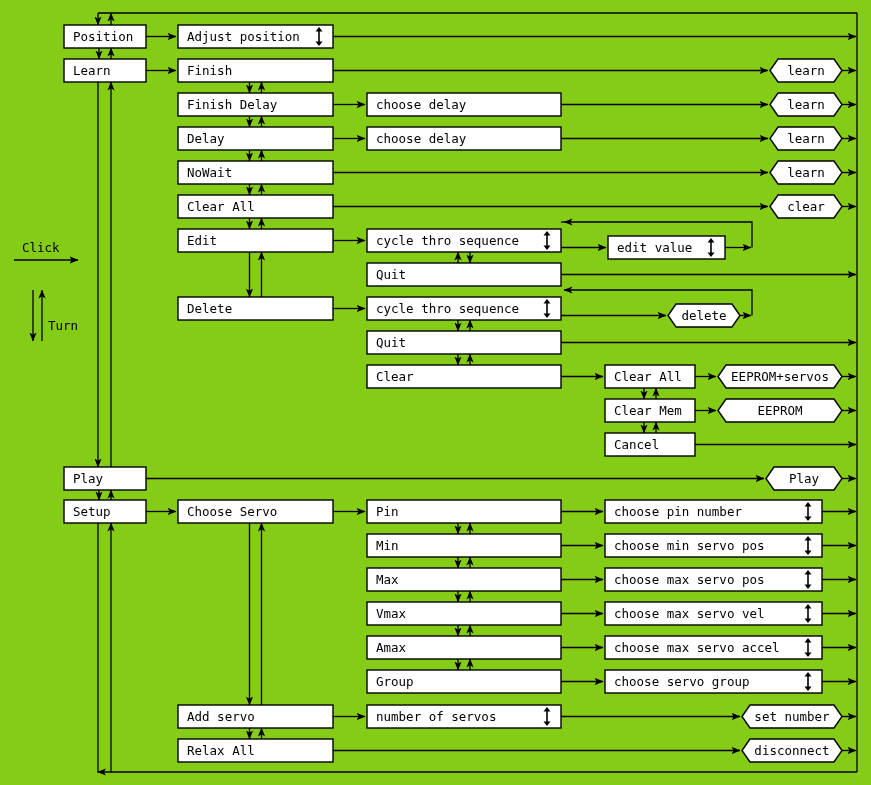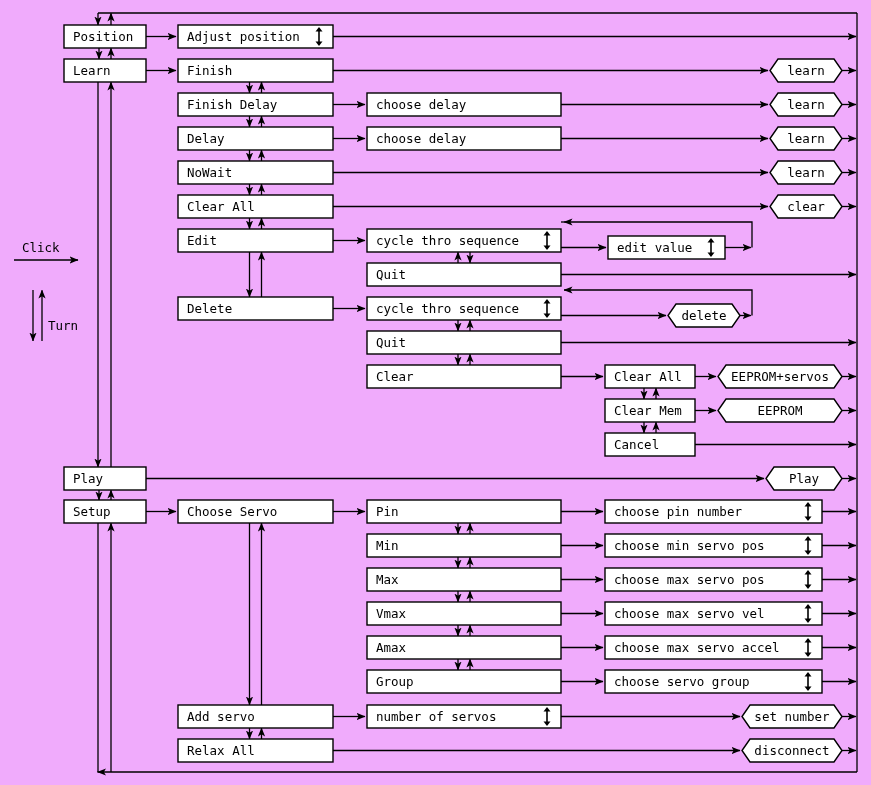--- a/index.html
+++ b/index.html
@@ -4,21 +4,21 @@
 <style>
   html, body {
     margin: 0;
     padding: 0;
     background: #ffffff;
   }
   #diagram-root {
     position: relative;
     width: 871px;
     height: 785px;
-    background: #f0abfc;
+    background: #84cc16;
     font-family: "DejaVu Sans Mono", "Liberation Mono", monospace;
   }
   svg {
     display: block;
   }
   .nodebox {
     fill: #ffffff;
     stroke: #000000;
     stroke-width: 1.4;
   }

